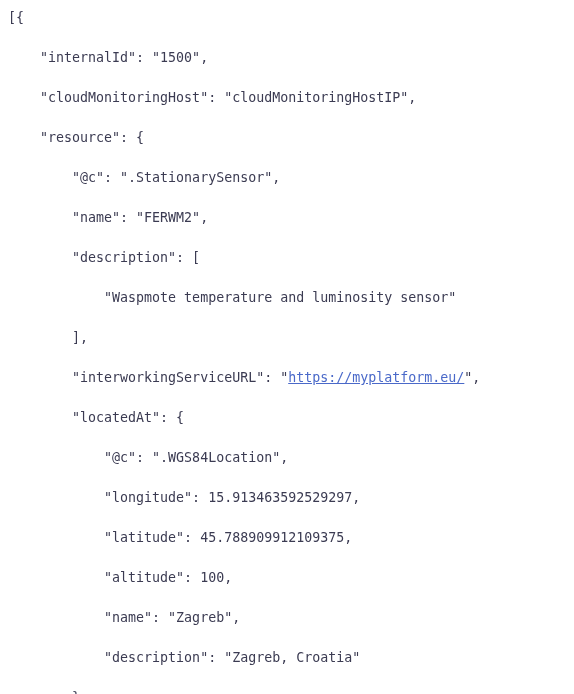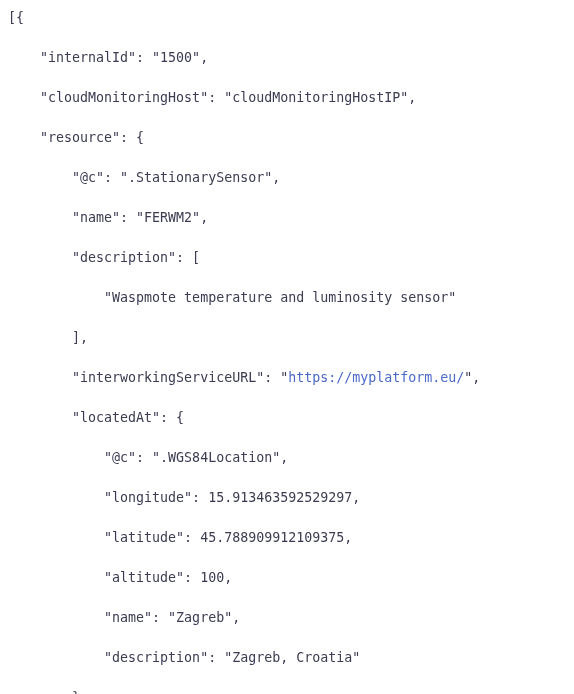--- a/index.html
+++ b/index.html
@@ -34,21 +34,21 @@
     -webkit-font-smoothing: none;
   }
   .code-line {
     display: block;
     height: 20px;
     line-height: 20px;
     white-space: pre;
     min-height: 20px;
   }
   .tok-punct   { color: #3b3b52; }
-  .tok-link    { color: #4a69c9; }
+  .tok-link    { color: #4a69c9; text-decoration: underline; }
 </style>
 </head>
 <body>
 
 <div id="json-viewer">
   <pre class="code-block" id="code-block"><span class="code-line"><span class="tok-punct">[{</span></span>
 <span class="code-line"><span class="tok-punct">    "internalId": "1500",</span></span>
 <span class="code-line"><span class="tok-punct">    "cloudMonitoringHost": "cloudMonitoringHostIP",</span></span>
 <span class="code-line"><span class="tok-punct">    "resource": {</span></span>
 <span class="code-line"><span class="tok-punct">        "@c": ".StationarySensor",</span></span>

